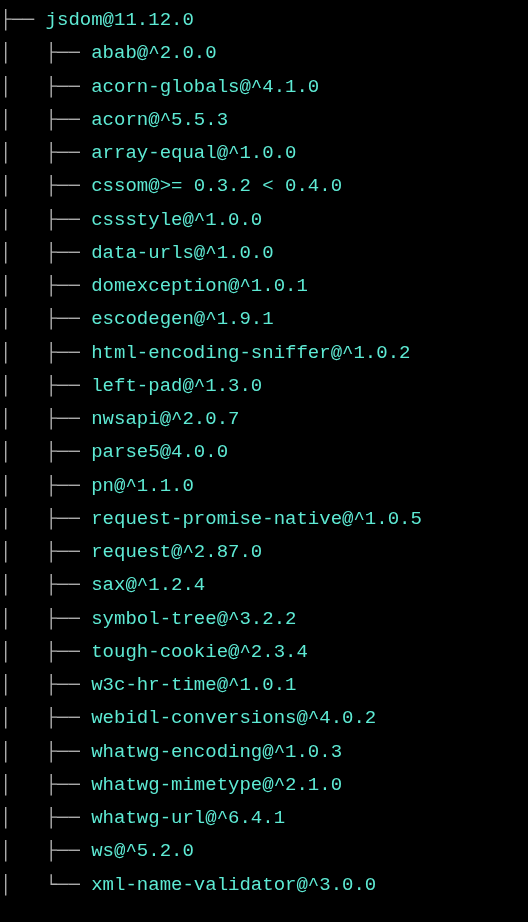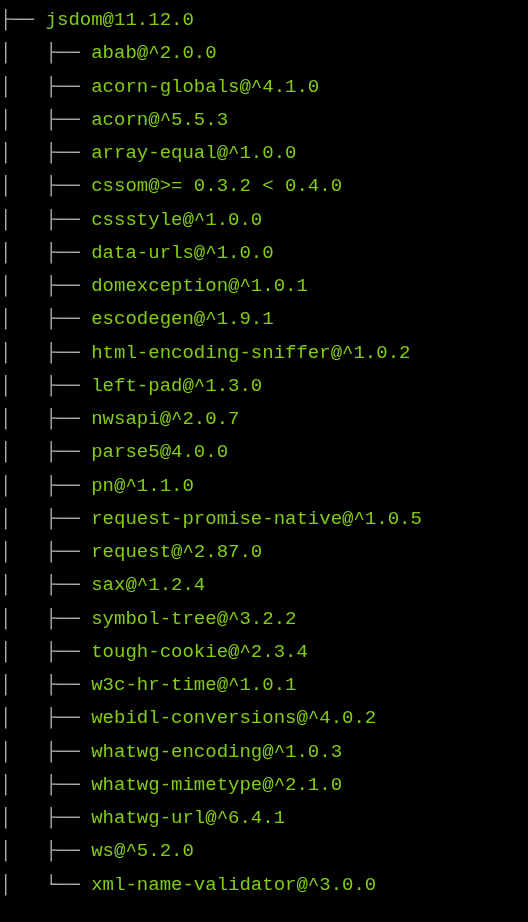--- a/index.html
+++ b/index.html
@@ -20,19 +20,19 @@
       white-space: pre;
     }
     .tree-line {
       display: block;
       color: #d0d0d0;
     }
     .branch {
       color: #b0b0b0;
     }
     .pkg-name {
-      color: #84cc16;
+      color: #5eead4;
     }
   </style>
 </head>
 <body>
 
 <div class="tree" id="tree-container"><span class="tree-line"><span class="branch">├── </span><span class="pkg-name">jsdom@11.12.0</span></span><span class="tree-line"><span class="branch">│   ├── </span><span class="pkg-name">abab@^2.0.0</span></span><span class="tree-line"><span class="branch">│   ├── </span><span class="pkg-name">acorn-globals@^4.1.0</span></span><span class="tree-line"><span class="branch">│   ├── </span><span class="pkg-name">acorn@^5.5.3</span></span><span class="tree-line"><span class="branch">│   ├── </span><span class="pkg-name">array-equal@^1.0.0</span></span><span class="tree-line"><span class="branch">│   ├── </span><span class="pkg-name">cssom@&gt;= 0.3.2 &lt; 0.4.0</span></span><span class="tree-line"><span class="branch">│   ├── </span><span class="pkg-name">cssstyle@^1.0.0</span></span><span class="tree-line"><span class="branch">│   ├── </span><span class="pkg-name">data-urls@^1.0.0</span></span><span class="tree-line"><span class="branch">│   ├── </span><span class="pkg-name">domexception@^1.0.1</span></span><span class="tree-line"><span class="branch">│   ├── </span><span class="pkg-name">escodegen@^1.9.1</span></span><span class="tree-line"><span class="branch">│   ├── </span><span class="pkg-name">html-encoding-sniffer@^1.0.2</span></span><span class="tree-line"><span class="branch">│   ├── </span><span class="pkg-name">left-pad@^1.3.0</span></span><span class="tree-line"><span class="branch">│   ├── </span><span class="pkg-name">nwsapi@^2.0.7</span></span><span class="tree-line"><span class="branch">│   ├── </span><span class="pkg-name">parse5@4.0.0</span></span><span class="tree-line"><span class="branch">│   ├── </span><span class="pkg-name">pn@^1.1.0</span></span><span class="tree-line"><span class="branch">│   ├── </span><span class="pkg-name">request-promise-native@^1.0.5</span></span><span class="tree-line"><span class="branch">│   ├── </span><span class="pkg-name">request@^2.87.0</span></span><span class="tree-line"><span class="branch">│   ├── </span><span class="pkg-name">sax@^1.2.4</span></span><span class="tree-line"><span class="branch">│   ├── </span><span class="pkg-name">symbol-tree@^3.2.2</span></span><span class="tree-line"><span class="branch">│   ├── </span><span class="pkg-name">tough-cookie@^2.3.4</span></span><span class="tree-line"><span class="branch">│   ├── </span><span class="pkg-name">w3c-hr-time@^1.0.1</span></span><span class="tree-line"><span class="branch">│   ├── </span><span class="pkg-name">webidl-conversions@^4.0.2</span></span><span class="tree-line"><span class="branch">│   ├── </span><span class="pkg-name">whatwg-encoding@^1.0.3</span></span><span class="tree-line"><span class="branch">│   ├── </span><span class="pkg-name">whatwg-mimetype@^2.1.0</span></span><span class="tree-line"><span class="branch">│   ├── </span><span class="pkg-name">whatwg-url@^6.4.1</span></span><span class="tree-line"><span class="branch">│   ├── </span><span class="pkg-name">ws@^5.2.0</span></span><span class="tree-line"><span class="branch">│   └── </span><span class="pkg-name">xml-name-validator@^3.0.0</span></span></div>
 
 </body></html>

